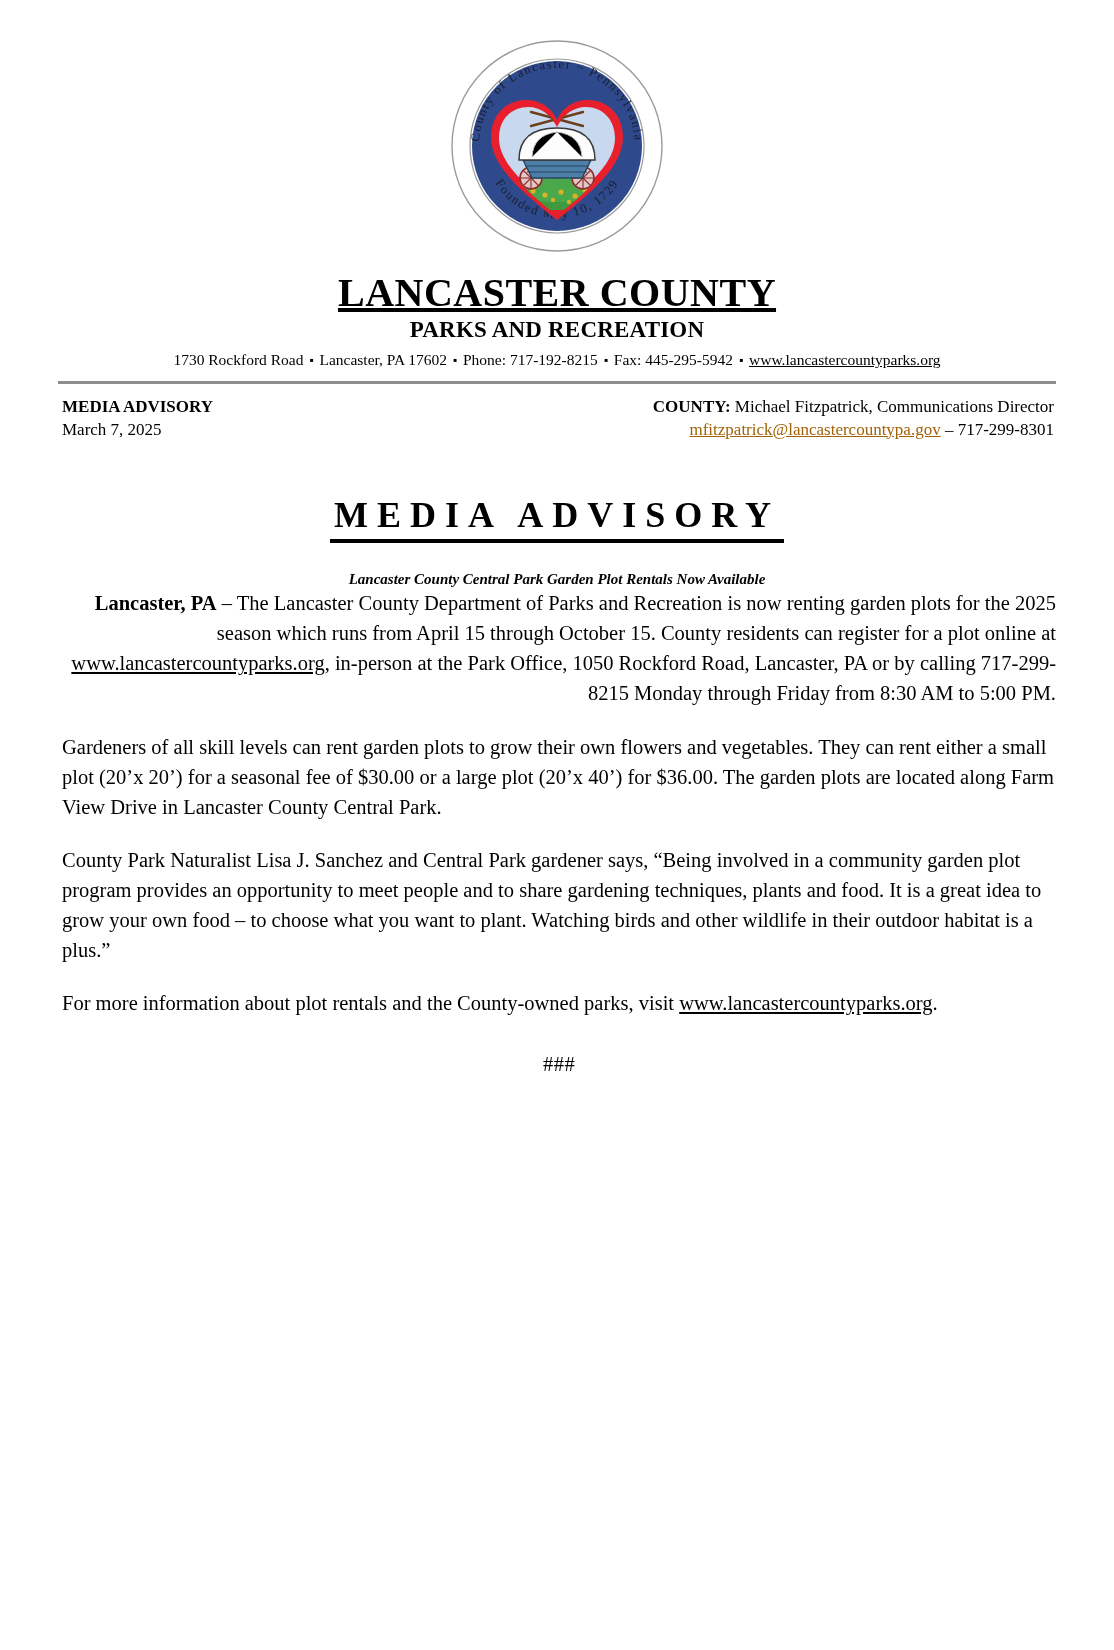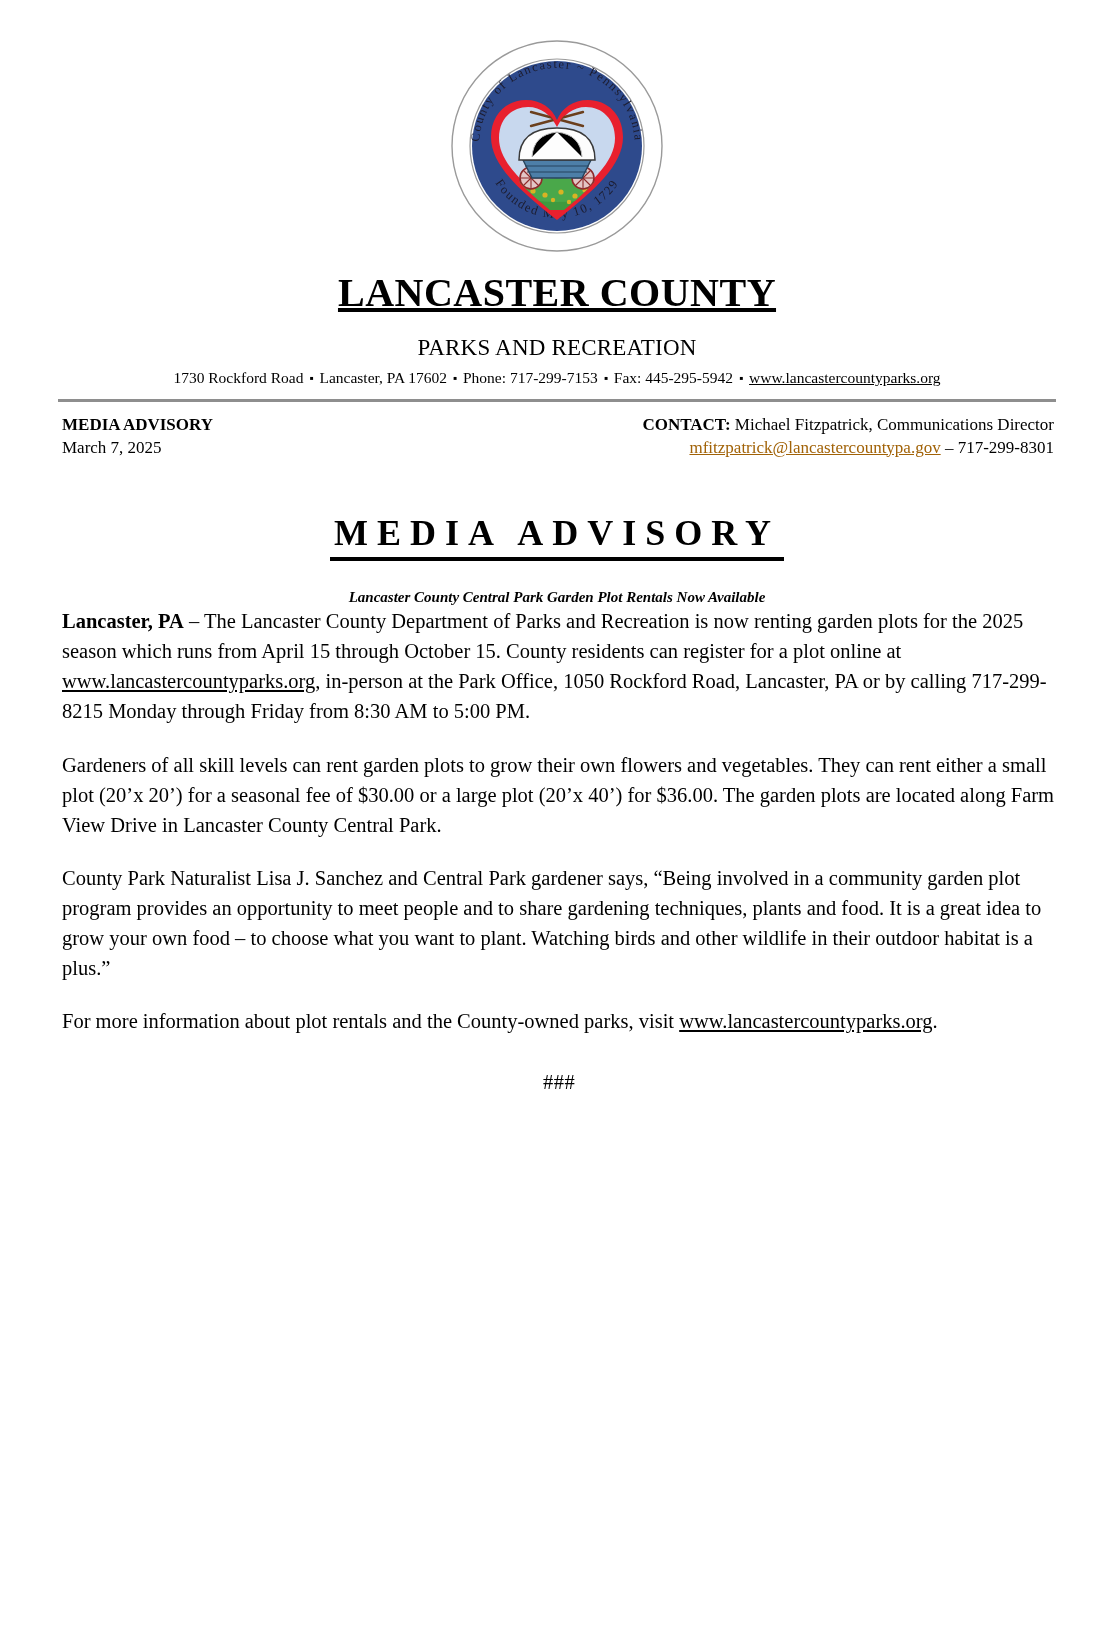--- a/index.html
+++ b/index.html
@@ -39,25 +39,25 @@
     font-family: "Liberation Serif", "DejaVu Serif", serif;
     font-weight: bold;
     font-size: 40px;
     letter-spacing: 0.5px;
     line-height: 1.05;
     margin-top: 18px;
     text-decoration: underline;
   }
   .org-dept {
     font-family: "Liberation Serif", "DejaVu Serif", serif;
-    font-weight: normal;
+    font-weight: bold;
     font-size: 23px;
     letter-spacing: 0.2px;
     line-height: 1.15;
-    margin-top: 21px;
+    margin-top: 3px;
   }
   .org-address {
     font-family: "Liberation Serif", "DejaVu Serif", serif;
     font-size: 15.5px;
     line-height: 1.3;
     margin-top: 7px;
     white-space: nowrap;
   }
   .addr-sep {
     font-size: 12px;
@@ -112,21 +112,21 @@
     margin: 0 58px 0 62px;
     font-size: 20.5px;
     line-height: 1.47;
     text-align: left;
   }
   .body-copy p {
     margin: 0;
     padding: 0;
   }
   .para-gap { height: 23px; }
-  .first-para { margin-top: 54px; }
+  .first-para { margin-top: 54px; text-align: right; }
   .b { font-weight: bold; }
   .lnk {
     color: #000000;
     text-decoration: underline;
   }
   .meta-right .lnk { color: #a16207; }
   .endmark {
     text-align: center;
     font-size: 20.5px;
     margin-top: 30px;
@@ -234,38 +234,38 @@
     </div>
 
     <div class="org-name">LANCASTER COUNTY</div>
     <div class="org-dept">PARKS AND RECREATION</div>
 
     <div class="org-address">
       <span>1730 Rockford Road</span>
       <span class="addr-sep">▪</span>
       <span>Lancaster, PA 17602</span>
       <span class="addr-sep">▪</span>
-      <span>Phone: 717-299-7153</span>
+      <span>Phone: 717-192-8215</span>
       <span class="addr-sep">▪</span>
       <span>Fax: 445-295-5942</span>
       <span class="addr-sep">▪</span>
       <span class="lnk">www.lancastercountyparks.org</span>
     </div>
   </div>
 
   <div class="rule"></div>
 
   <div class="meta">
     <div class="meta-left">
       <div class="meta-strong">MEDIA ADVISORY</div>
       <div>March 7, 2025</div>
     </div>
     <div class="meta-right">
       <div>
-        <span class="meta-strong">CONTACT:</span><span> Michael Fitzpatrick, Communications Director</span>
+        <span class="meta-strong">COUNTY:</span><span> Michael Fitzpatrick, Communications Director</span>
       </div>
       <div>
         <span class="lnk">mfitzpatrick@lancastercountypa.gov</span><span> – </span><span>717-299-8301</span>
       </div>
     </div>
   </div>
 
   <div class="advisory-title">
     <span class="tspan">MEDIA ADVISORY</span>
   </div>

